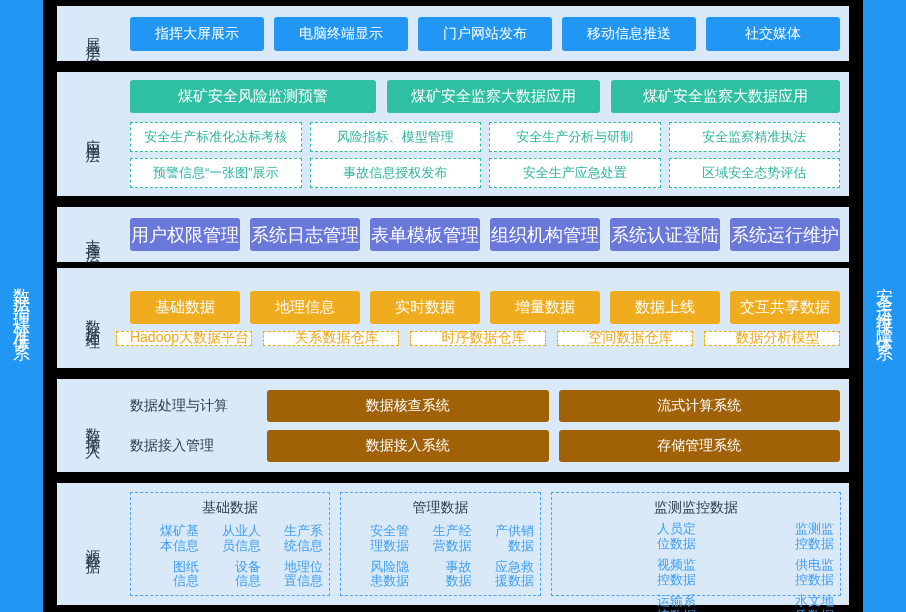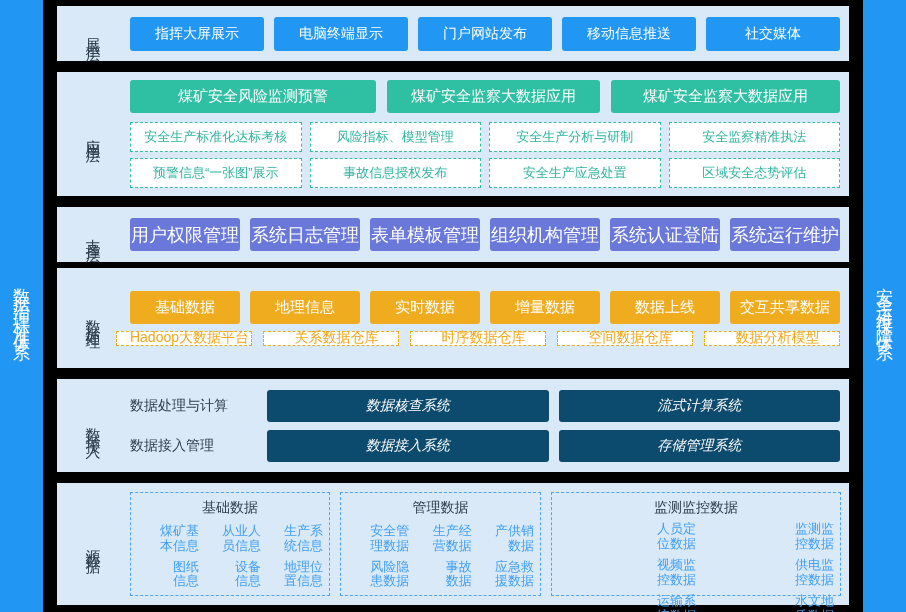--- a/index.html
+++ b/index.html
@@ -85,21 +85,21 @@
   }
 
   
   .panel.access { height:93px; margin-bottom:11px; }
   .access-row { align-items:center; margin-bottom:8px; }
   .access-row:last-child { margin-bottom:0; }
   .access-label {
     width:137px; flex:0 0 137px; color:#2F3E4D; font-size:14px;
   }
   .access-row .btns { flex:1; display:flex; gap:10px; }
-  .access-row .btn { background:#0c4a6e; height:32px; flex:1;font-style:italic; }
+  .access-row .btn { background:#a16207; height:32px; flex:1; }
 
   
   .panel.source { height:122px; }
   .source-row { gap:10px; }
   .group {
     border:1px dashed #4DA3F5; height:104px;
     padding:6px 6px 4px 6px;
     display:flex; flex-direction:column;
   }
   .group.g1 { flex:0 0 200px; }

